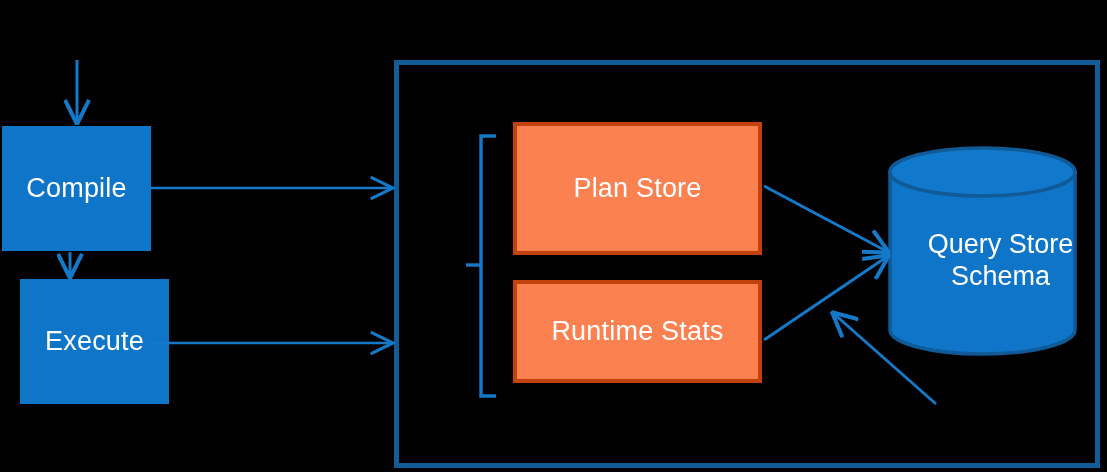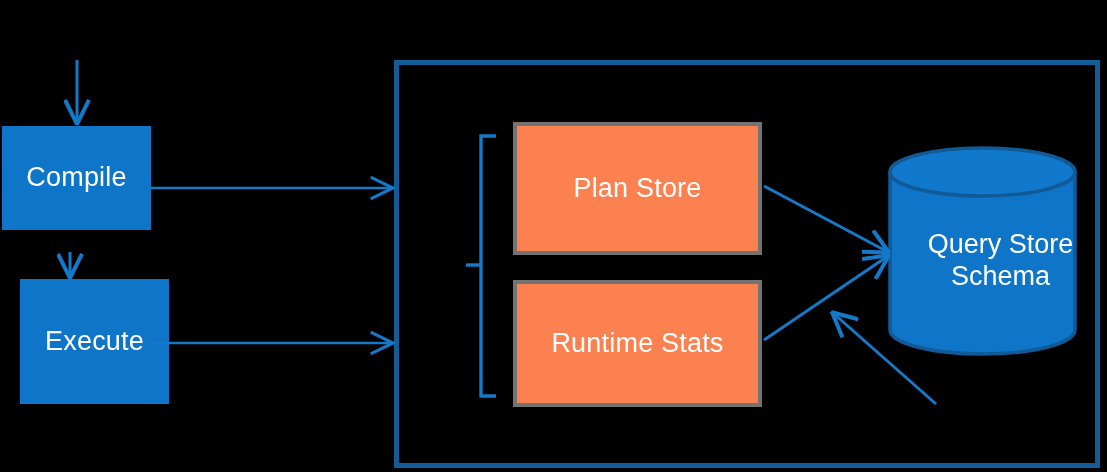--- a/index.html
+++ b/index.html
@@ -28,21 +28,21 @@
     line-height: 1.15;
     text-align: center;
     user-select: none;
   }
   .blue-box {
     background: #0E75C8;
     border: 2px solid #0E75C8;
   }
   .orange-box {
     background: #FB8150;
-    border: 4px solid #737373;
+    border: 4px solid #c2410c;
   }
   .container-frame {
     position: absolute;
     box-sizing: border-box;
     border: 5px solid #125C98;
     background: transparent;
   }
   .svg-layer {
     position: absolute;
     left: 0;
@@ -60,33 +60,33 @@
     user-select: none;
   }
 </style>
 </head>
 <body>
 
 <div id="canvas">
 
   <div class="container-frame" style="left:394px; top:60px; width:706px; height:408px;"></div>
 
-  <div class="node-box blue-box" style="left:2px; top:126px; width:149px; height:104px;text-align:center;">
+  <div class="node-box blue-box" style="left:2px; top:126px; width:149px; height:125px;text-align:center;">
     <span>Compile</span>
   </div>
 
   <div class="node-box blue-box" style="left:20px; top:279px; width:149px; height:125px;">
     <span>Execute</span>
   </div>
 
   <div class="node-box orange-box" style="left:513px; top:122px; width:249px; height:133px;">
     <span>Plan Store</span>
   </div>
 
-  <div class="node-box orange-box" style="left:513px; top:280px; width:249px; height:127px;">
+  <div class="node-box orange-box" style="left:513px; top:280px; width:249px; height:103px;">
     <span>Runtime Stats</span>
   </div>
 
   <svg class="svg-layer" viewBox="0 0 1107 472">
 
     <defs>
       <marker id="arrowhead" markerWidth="9" markerHeight="9" refX="8.2" refY="4.5" orient="auto" markerUnits="strokeWidth">
         <path d="M0.5,0.5 L8.6,4.5 L0.5,8.5" fill="none" stroke="#1479C8" stroke-width="1.35"></path>
       </marker>
       <marker id="arrowheadThin" markerWidth="10" markerHeight="10" refX="9" refY="5" orient="auto" markerUnits="strokeWidth">

